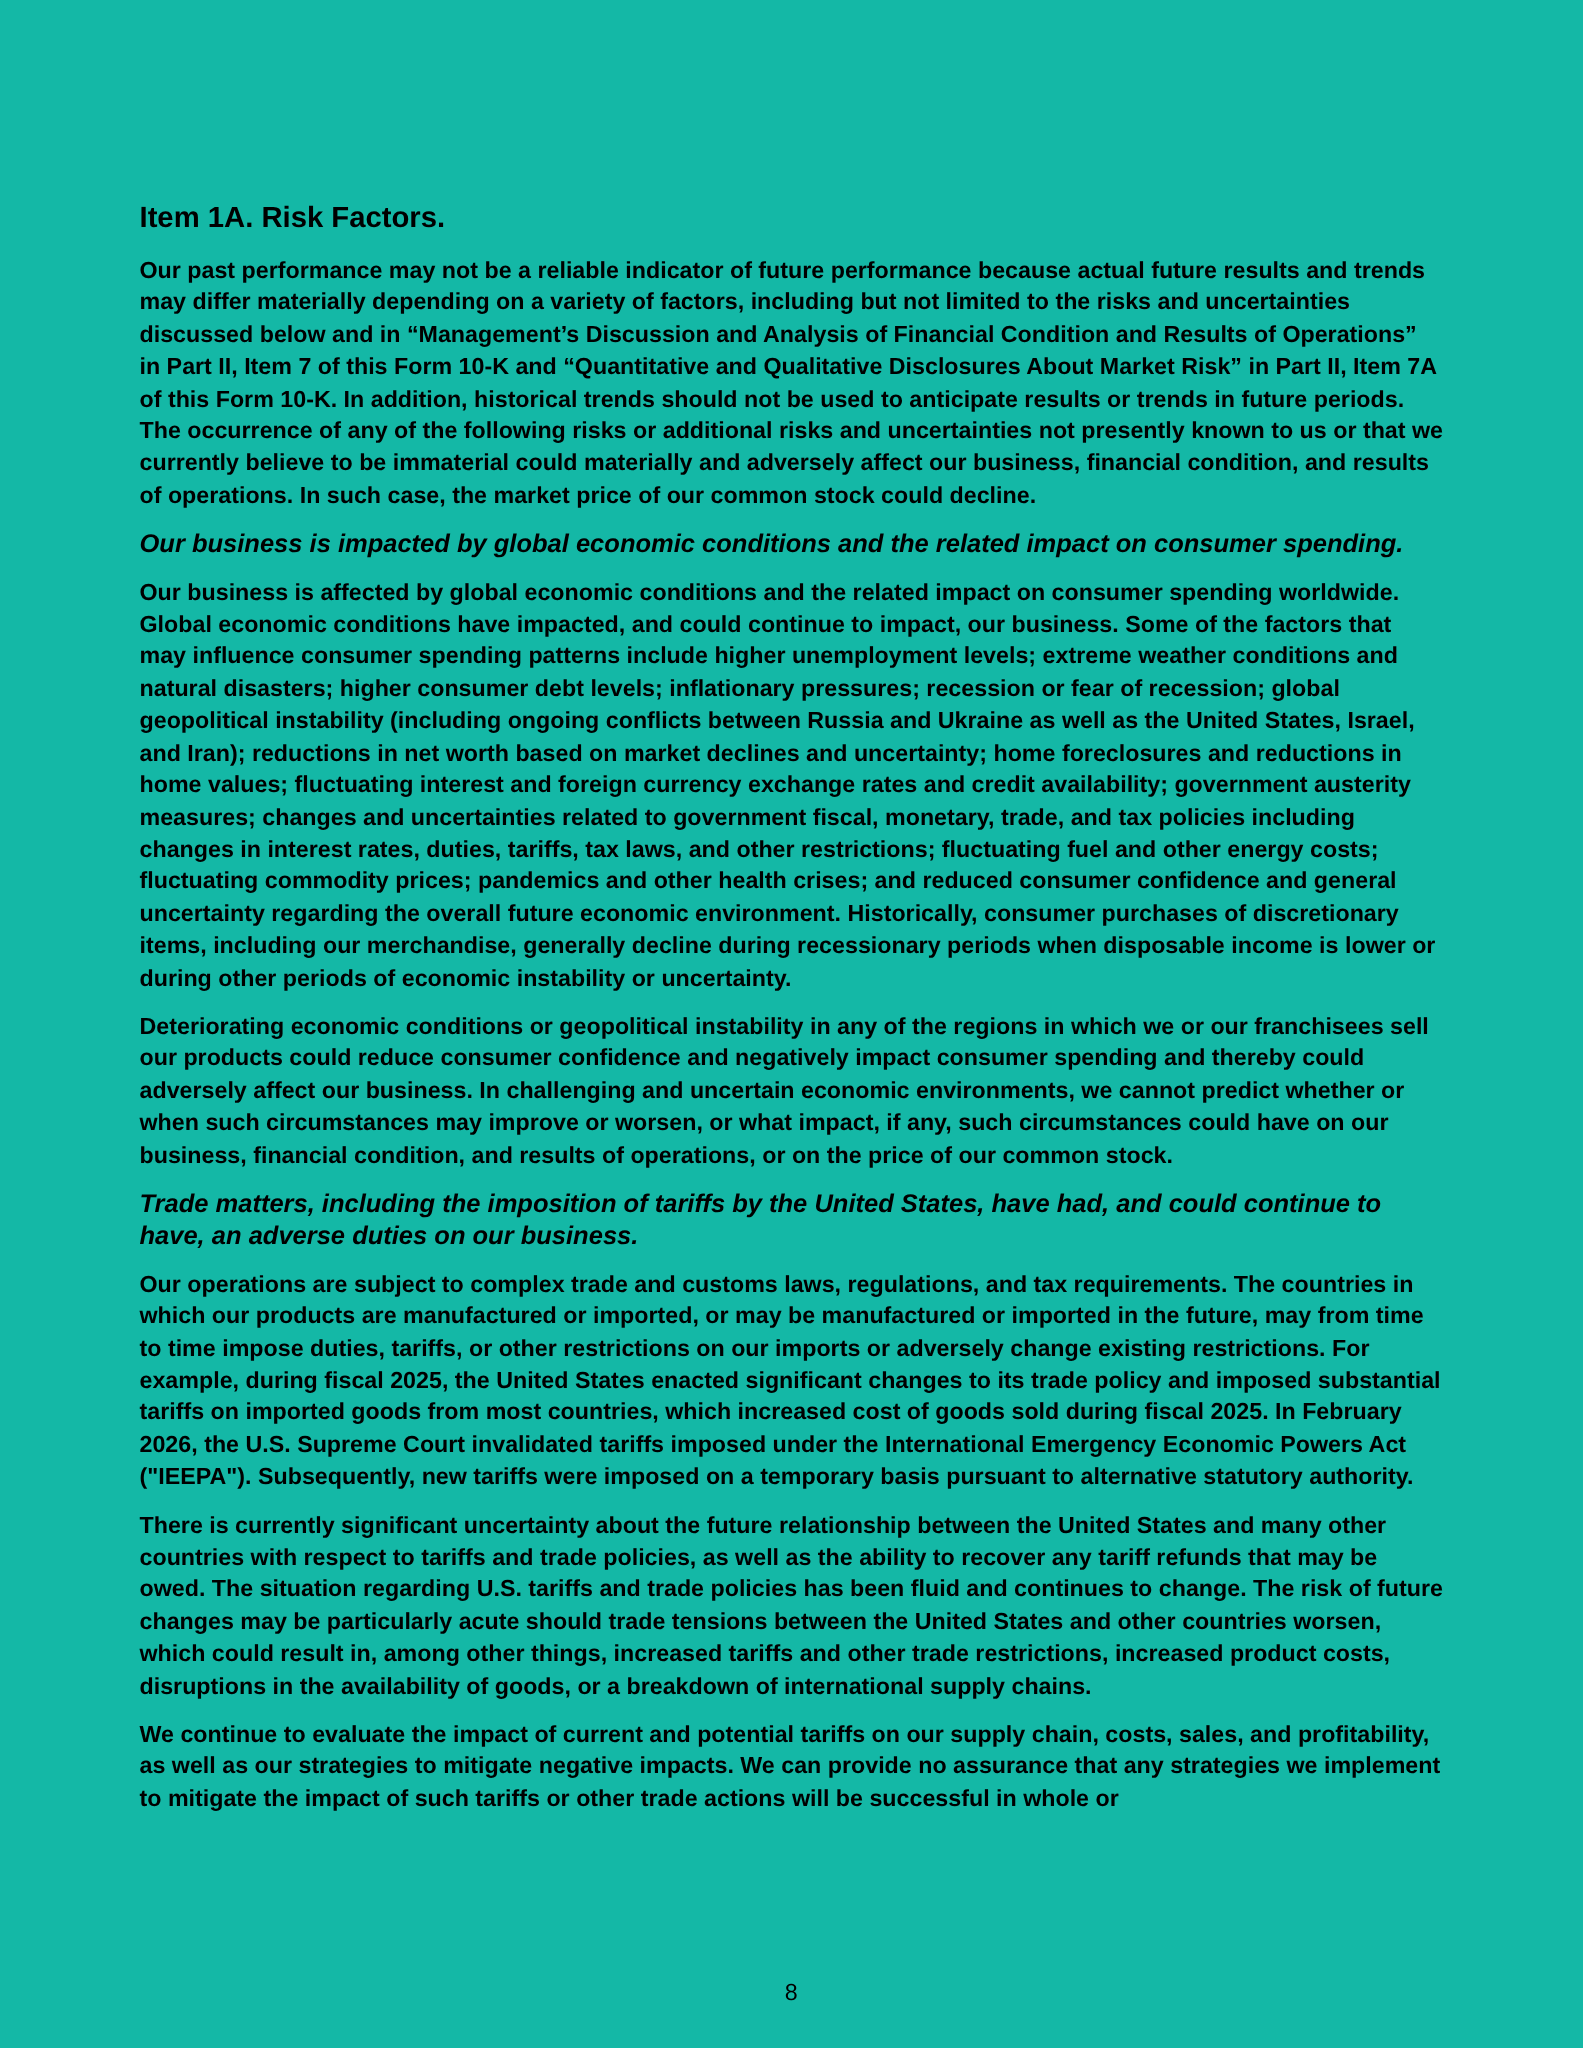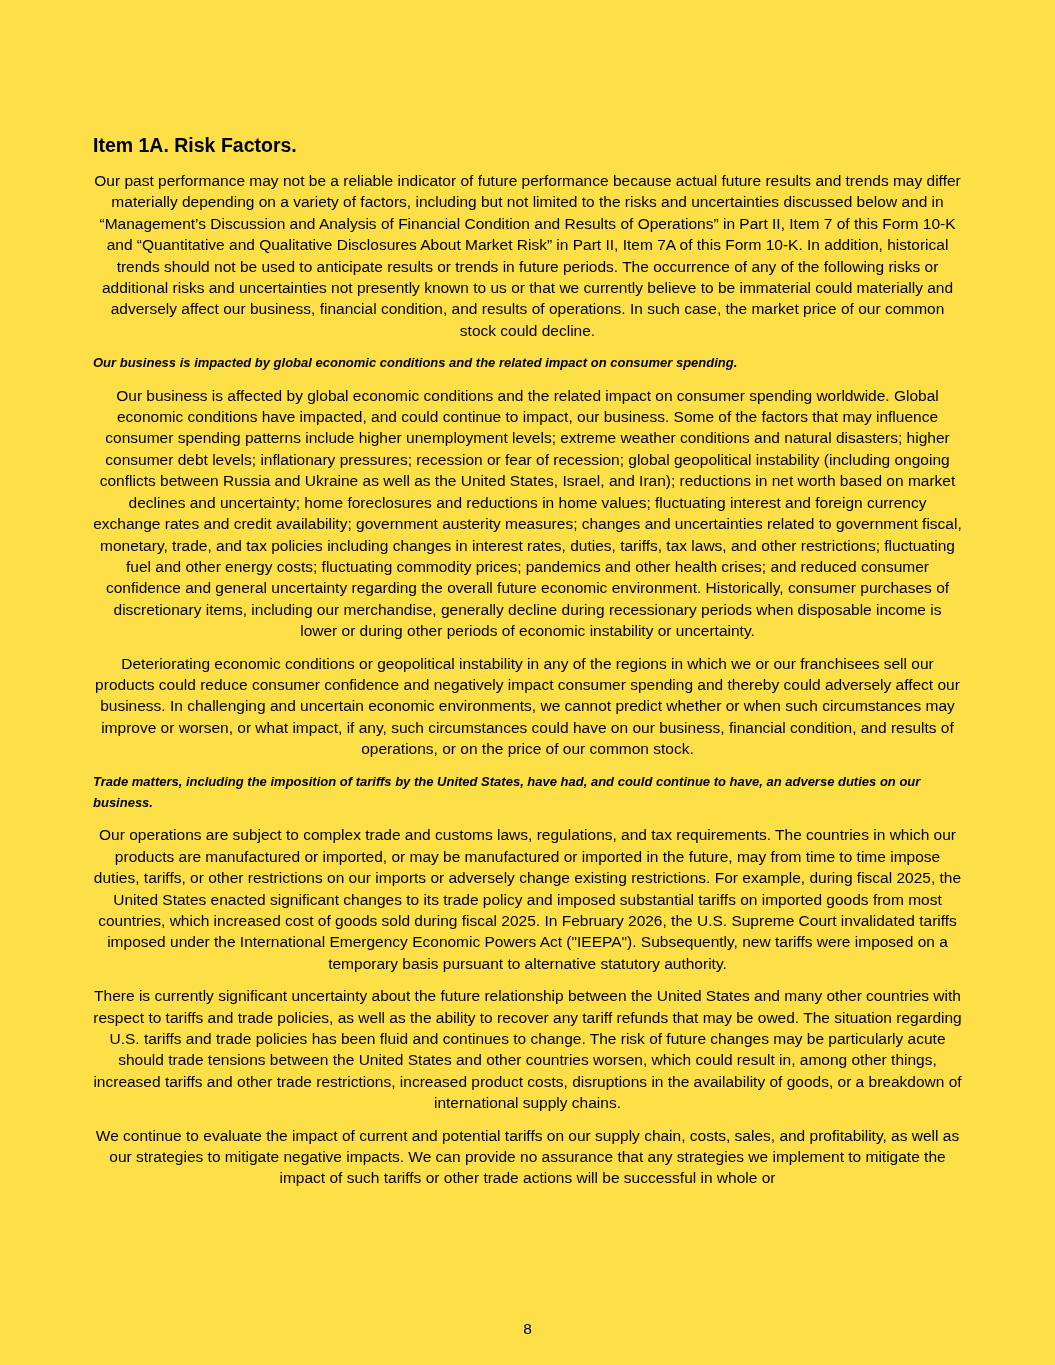--- a/index.html
+++ b/index.html
@@ -4,52 +4,53 @@
 <style>
   html, body {
     margin: 0;
     padding: 0;
     background: #ffffff;
   }
   .page {
     position: relative;
     width: 1055px;
     height: 1365px;
-    background: #fde047;
+    background: #14b8a6;
     font-family: "Liberation Sans", sans-serif;
     color: #000000;
     overflow: hidden;
   }
   .content {
     position: absolute;
     left: 93px;
     top: 133px;
     width: 869px;
   }
   h1.doc-title {
     font-size: 19.5px;
     font-weight: bold;
     line-height: 24px;
     margin: 0 0 13px 0;
   }
   .content p {
     font-size: 15.5px;
     line-height: 21.4px;
     margin: 0 0 11px 0;
-    text-align: center;
+    text-align: left;
+    font-weight: bold;
   }
   h2.section-heading {
     font-size: 15.5px;
     font-weight: bold;
     text-decoration: underline;
     line-height: 21.4px;
     margin: 0 0 11px 0;
   }
   h3.risk-heading {
-    font-size: 13px;
+    font-size: 17px;
     font-weight: bold;
     font-style: italic;
     line-height: 21.4px;
     margin: 0 0 11px 0;
   }
   .page-number {
     position: absolute;
     left: 0;
     top: 1318px;
     width: 1055px;

